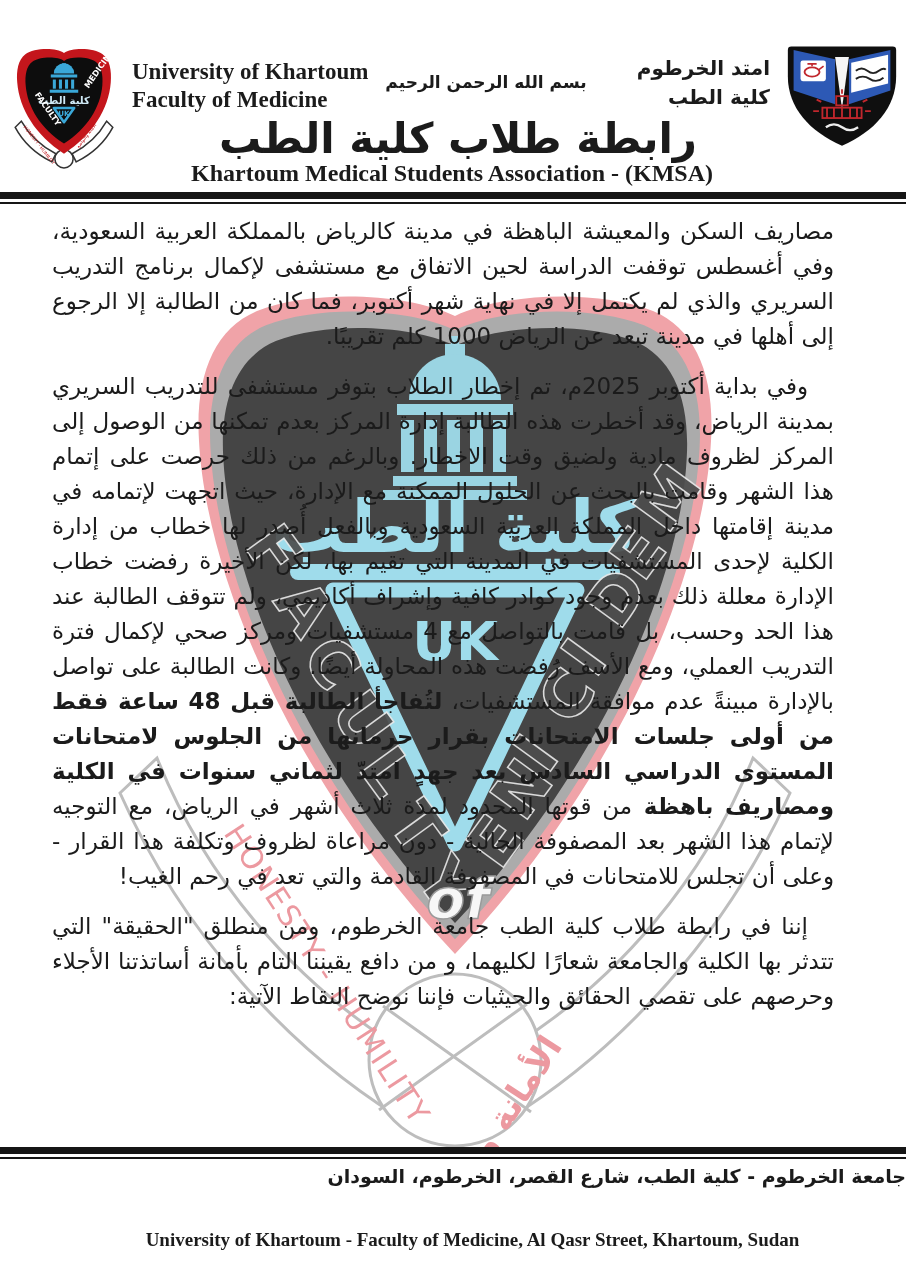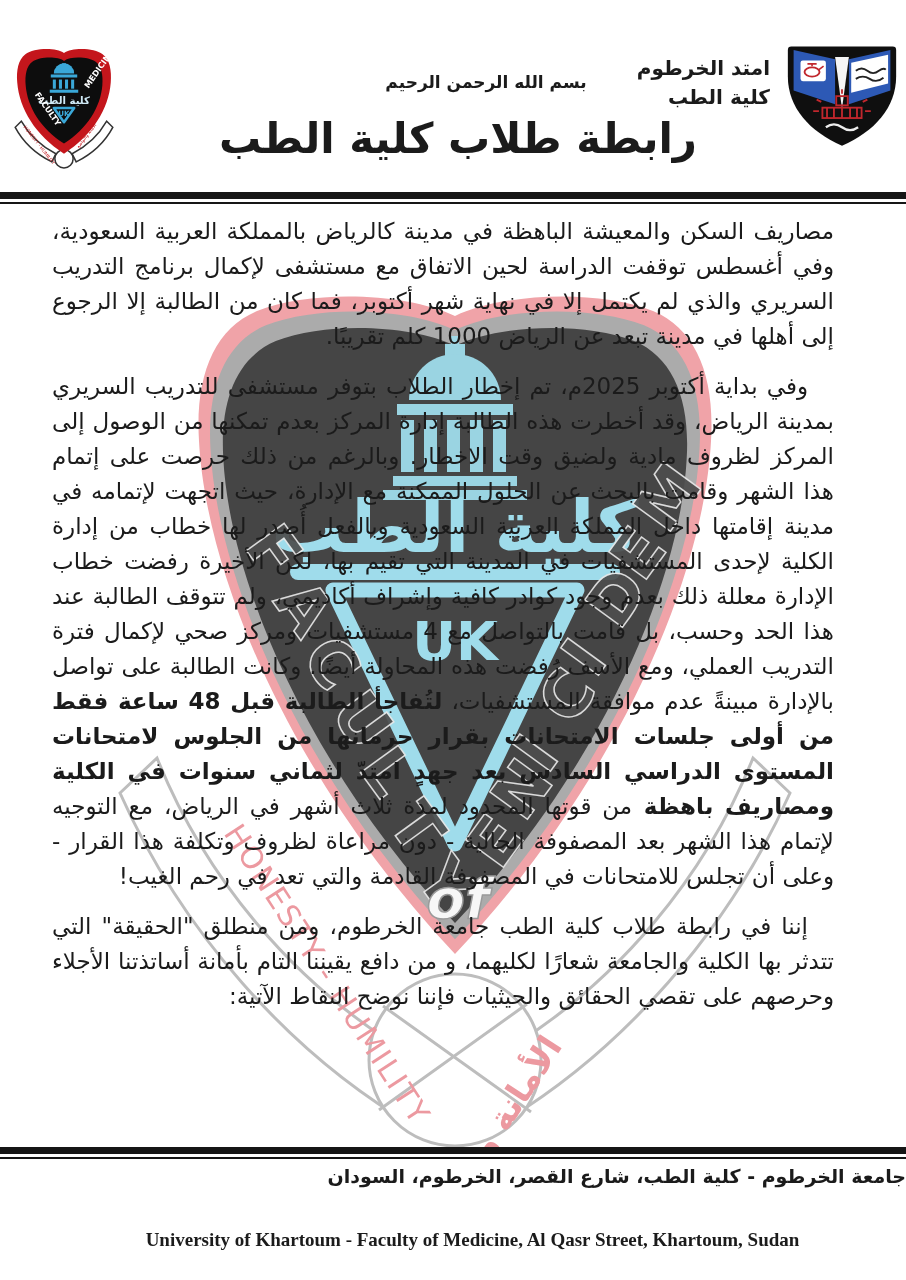--- a/index.html
+++ b/index.html
@@ -104,20 +104,24 @@
     </g>
     <text x="50" y="57" text-anchor="middle" font-size="10" font-weight="bold" fill="#cfe9f5" direction="rtl">كلية الطب</text>
     <path d="M40,61 L60,61 L50,75 Z" fill="none" stroke="#3aa8d8" stroke-width="2.5" stroke-linejoin="round"></path>
     <text x="50" y="69" text-anchor="middle" font-size="7" font-weight="bold" fill="#3aa8d8">UK</text>
     <text transform="translate(21,48) rotate(55)" font-size="8" font-weight="bold" fill="#ffffff">FACULTY</text>
     <text transform="translate(74,42) rotate(-55)" font-size="8" font-weight="bold" fill="#ffffff">MEDICINE</text>
     <text transform="translate(10,80) rotate(52)" font-size="4.5" fill="#c4161c">HONESTY - HUMILITY</text>
     <text transform="translate(82,78) rotate(-52)" font-size="4.5" fill="#c4161c" direction="rtl">الأمانة والتواضع</text>
   </svg>
 
+  <div class="org-en">
+    <div>University of Khartoum</div>
+    <div>Faculty of Medicine</div>
+  </div>
 
   <div class="org-ar" lang="ar">
     <div>امتد الخرطوم</div>
     <div>كلية الطب</div>
   </div>
 
   <svg class="logo-right" viewBox="0 0 100 92">
     <path d="M6,4 L94,4 C96,4 97,5 97,7 L97,30 C97,57 78,78 50,90 C22,78 3,57 3,30 L3,7 C3,5 4,4 6,4 Z" fill="#0f0f0f"></path>
     <path d="M44,13 L56,13 L50,58 Z" fill="#f5f5f5"></path>
     <path d="M8,7 L44,15 L44,54 L8,42 Z" fill="#2d59b5"></path>
@@ -134,20 +138,21 @@
     <g stroke="#c0272d" stroke-width="1.6" fill="none">
       <rect x="45" y="47" width="10" height="8"></rect>
       <rect x="33" y="57" width="34" height="9"></rect>
       <path d="M37,57 L37,66 M43,57 L43,66 M50,57 L50,66 M57,57 L57,66 M63,57 L63,66"></path>
       <path d="M50,41 L50,45 M28,50 L32,52 M72,50 L68,52 M25,60 L30,60 M75,60 L70,60"></path>
     </g>
     <path d="M36,74 q7,-5 14,0 q7,5 14,0" stroke="#eeeeee" stroke-width="2" fill="none"></path>
   </svg>
 
   <div class="title-ar" lang="ar">رابطة طلاب كلية الطب</div>
+  <div class="title-en">Khartoum Medical Students Association - (KMSA)</div>
 
   <div class="rule rule-header"></div>
 
   <div class="doc-body" lang="ar">
     <p><span>مصاريف السكن والمعيشة الباهظة في مدينة كالرياض بالمملكة العربية السعودية، وفي أغسطس توقفت الدراسة لحين الاتفاق مع مستشفى لإكمال برنامج التدريب السريري والذي لم يكتمل إلا في نهاية شهر أكتوبر، فما كان من الطالبة إلا الرجوع إلى أهلها في مدينة تبعد عن الرياض 1000 كلم تقريبًا.</span></p>
     <p class="indent"><span>وفي بداية أكتوبر 2025م، تم إخطار الطلاب بتوفر مستشفى للتدريب السريري بمدينة الرياض، وقد أخطرت هذه الطالبة إدارة المركز بعدم تمكنها من الوصول إلى المركز لظروف مادية ولضيق وقت الاخطار. وبالرغم من ذلك حرصت على إتمام هذا الشهر وقامت بالبحث عن الحلول الممكنة مع الإدارة، حيث اتجهت لإتمامه في مدينة إقامتها داخل المملكة العربية السعودية وبالفعل أُصدر لها خطاب من إدارة الكلية لإحدى المستشفيات في المدينة التي تقيم بها، لكن الأخيرة رفضت خطاب الإدارة معللة ذلك بعدم وجود كوادر كافية وإشراف أكاديمي، ولم تتوقف الطالبة عند هذا الحد وحسب، بل قامت بالتواصل مع 4 مستشفيات ومركز صحي لإكمال فترة التدريب العملي، ومع الأسف رُفضت هذه المحاولة أيضًا. وكانت الطالبة على تواصل بالإدارة مبينةً عدم موافقة المستشفيات، </span><b>لتُفاجأ الطالبة قبل 48 ساعة فقط من أولى جلسات الامتحانات بقرار حرمانها من الجلوس لامتحانات المستوى الدراسي السادس بعد جهدٍ امتدّ لثماني سنوات في الكلية ومصاريف باهظة </b><span>من قوتها المحدود لمدة ثلاث أشهر في الرياض، مع التوجيه لإتمام هذا الشهر بعد المصفوفة الحالية - دون مراعاة لظروف وتكلفة هذا القرار - وعلى أن تجلس للامتحانات في المصفوفة القادمة والتي تعد في رحم الغيب!</span></p>
     <p class="indent"><span>إننا في رابطة طلاب كلية الطب جامعة الخرطوم، ومن منطلق "الحقيقة" التي تتدثر بها الكلية والجامعة شعارًا لكليهما، و من دافع يقيننا التام بأمانة أساتذتنا الأجلاء وحرصهم على تقصي الحقائق والحيثيات فإننا نوضح النقاط الآتية:</span></p>
   </div>
 
   <div class="rule rule-footer"></div>

